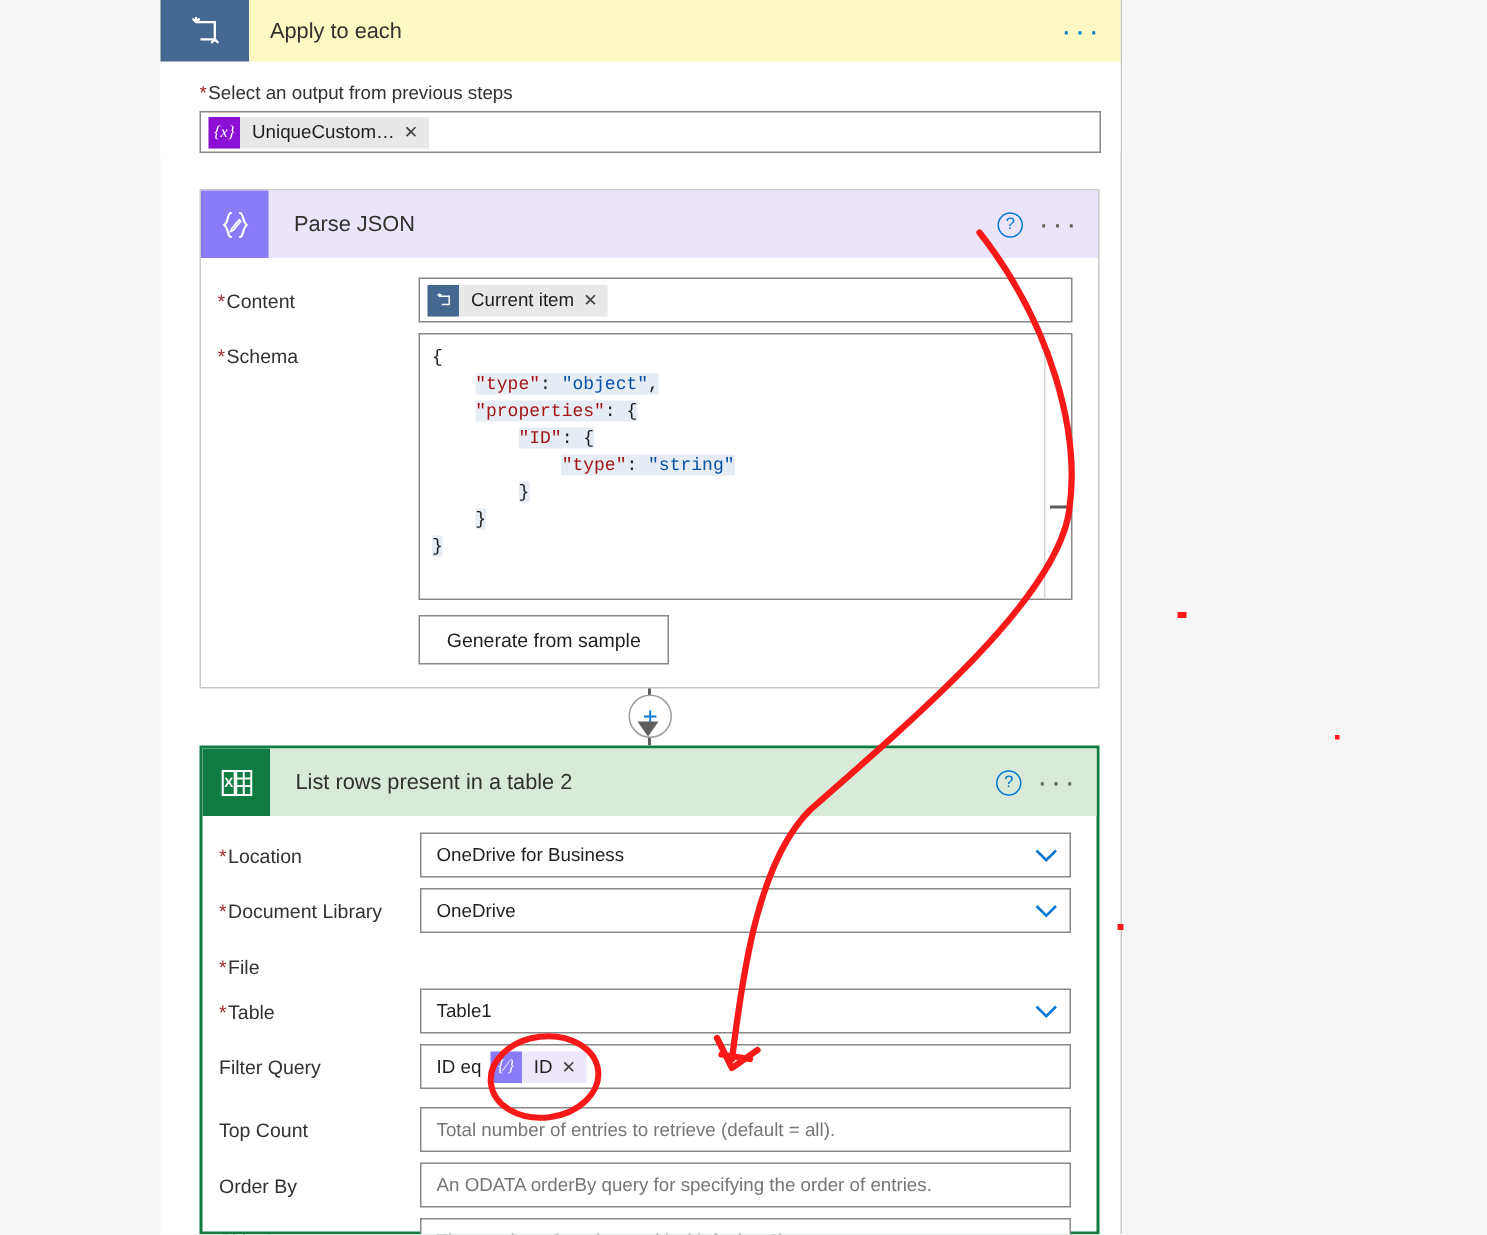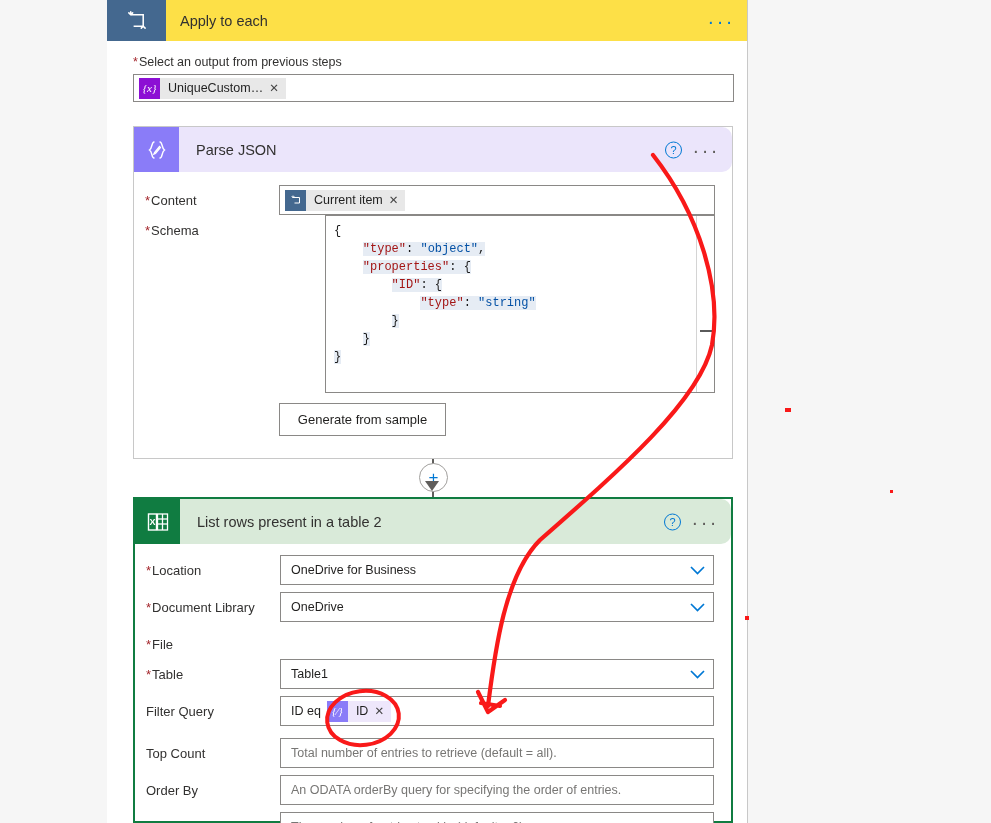--- a/index.html
+++ b/index.html
@@ -23,21 +23,21 @@
     top: 0;
     width: 641px;
     height: 823px;
     background: #ffffff;
     border-right: 1px solid #c8c8c8;
     box-sizing: border-box;
   }
   .scope-header {
     position: relative;
     height: 41px;
-    background: #fde047;
+    background: #fef9c3;
     display: flex;
     align-items: center;
   }
   .scope-icon {
     width: 59px;
     height: 41px;
     background: #44688f;
     display: flex;
     align-items: center;
     justify-content: center;
@@ -119,21 +119,20 @@
     border: 1px solid #c8c8c8;
     box-sizing: border-box;
   }
   #parse-json-card { left: 133px; top: 126px; width: 600px; height: 333px; }
 
   .action-header {
     height: 45px;
     display: flex;
     align-items: center;
     position: relative;
-    border-radius: 10px;
   }
   .action-header.purple { background: #ebe5fb; }
   .action-header.green  { background: #d9ead9; }
 
   .action-icon {
     width: 45px;
     height: 45px;
     display: flex;
     align-items: center;
     justify-content: center;
@@ -366,21 +365,21 @@
                 <path d="M6 7 V4 M6 7 L4 5 M6 7 L8 5" stroke-linecap="round"></path>
               </svg>
             </span>
             <span class="token-text">Current item</span>
             <span class="token-x">✕</span>
           </span>
         </div>
       </div>
     </div>
 
-    <div class="field-row" style="margin-top:0;gap:46px;">
+    <div class="field-row" style="margin-top:7px;">
       <div class="field-label">
         <span class="asterisk">*</span><span>Schema</span>
       </div>
       <div class="field-ctl">
         <div class="code-area">
           <div class="code-text" id="schema-code"><div><span><span>{</span></span></div><div>    <span class="seg"><span class="k">"type"</span><span>: </span><span class="v">"object"</span><span>,</span></span></div><div>    <span class="seg"><span class="k">"properties"</span><span>: {</span></span></div><div>        <span class="seg"><span class="k">"ID"</span><span>: {</span></span></div><div>            <span class="seg"><span class="k">"type"</span><span>: </span><span class="v">"string"</span></span></div><div>        <span class="seg"><span>}</span></span></div><div>    <span class="seg"><span>}</span></span></div><div><span class="seg"><span>}</span></span></div></div>
           <div class="code-scrollbar"></div>
           <div class="resize-grip"></div>
         </div>
       </div>

